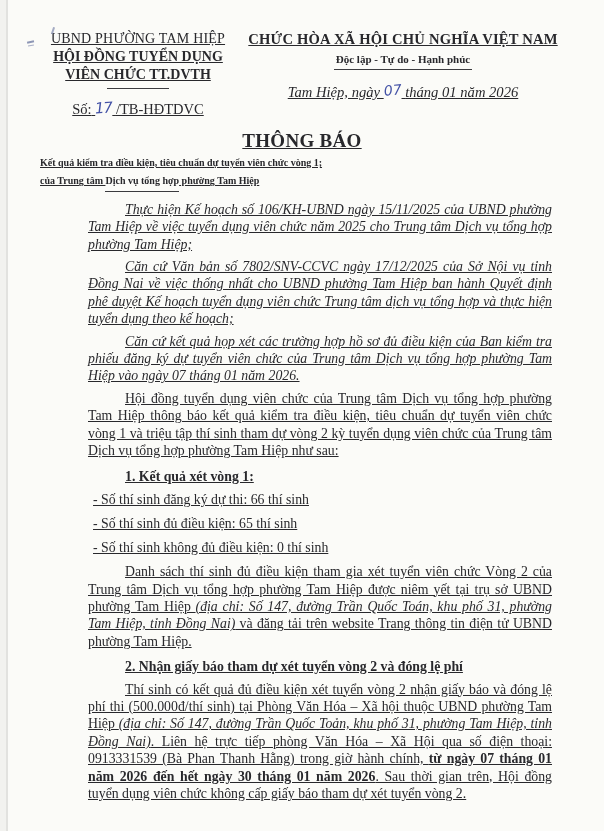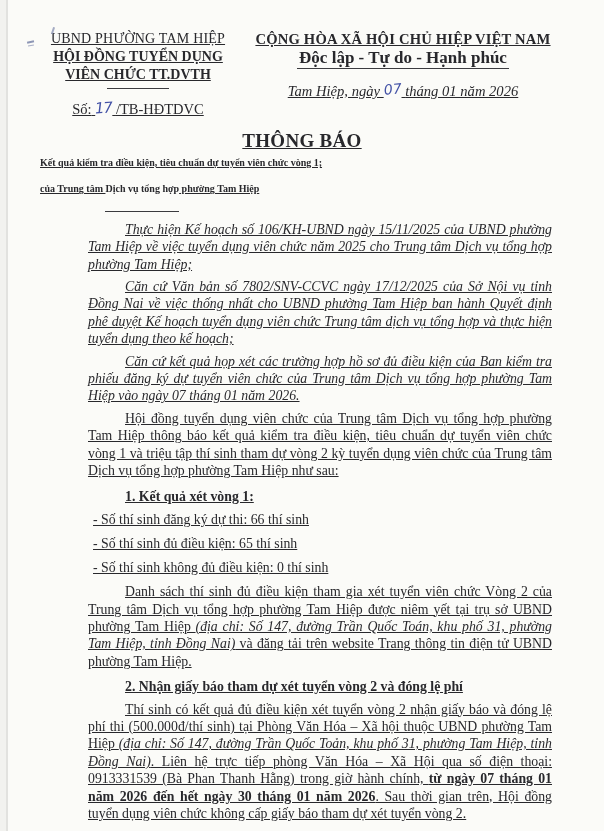--- a/index.html
+++ b/index.html
@@ -42,21 +42,21 @@
     margin-top:11px;
     font-size:14.5px;
   }
   .header-right{
     flex:1;
     text-align:center;
   }
   .motto1{font-weight:bold;font-size:14.6px;letter-spacing:.2px;line-height:19px;}
   .motto2{
     display:inline-block;
-    font-weight:bold;font-size:17px;line-height:18px;
+    font-weight:bold;font-size:11px;line-height:18px;
     border-bottom:1.7px solid #3b3b3f;
     padding:0 2px 1px;
   }
   .place-date{
     margin-top:14px;
     font-style:italic;
     font-size:14.6px;
   }
   .handwritten{
     font-family:"DejaVu Sans", sans-serif;
@@ -82,22 +82,21 @@
   .doc-subtitle{
     text-align:left;
     font-weight:bold;
     font-size:10px;
     line-height:18.4px;
     margin:2px 40px 0;
   }
   .u-part{
     display:inline-block;
     border-bottom:1.6px solid #3b3b3f;
-    padding-bottom:12px;
-    margin-top:8px;
+    padding-bottom:0px;
   }
   .content{
     margin:9px 52px 0 88px;
     font-size:13.8px;
     line-height:17.4px;
     text-align:justify;
   }
   .para{
     margin:5px 0;
     text-indent:37px;
@@ -131,21 +130,21 @@
       <div class="org-name">HỘI ĐỒNG TUYỂN DỤNG</div>
       <div class="org-name">VIÊN CHỨC TT.DVTH</div>
       <div class="org-underline"></div>
       <div class="doc-number">
         <span>Số:</span>
         <span class="handwritten hw-number">17</span>
         <span>/TB-HĐTDVC</span>
       </div>
     </div>
     <div class="header-right">
-      <div class="motto1">CỘNG HÒA XÃ HỘI CHỦ HIỆP VIỆT NAM</div>
+      <div class="motto1">CHỨC HÒA XÃ HỘI CHỦ NGHĨA VIỆT NAM</div>
       <div><span class="motto2">Độc lập - Tự do - Hạnh phúc</span></div>
       <div class="place-date">
         <span>Tam Hiệp, ngày</span>
         <span class="handwritten hw-day">07</span>
         <span>tháng 01 năm 2026</span>
       </div>
     </div>
   </div>
 
   <div class="doc-title">THÔNG BÁO</div>

